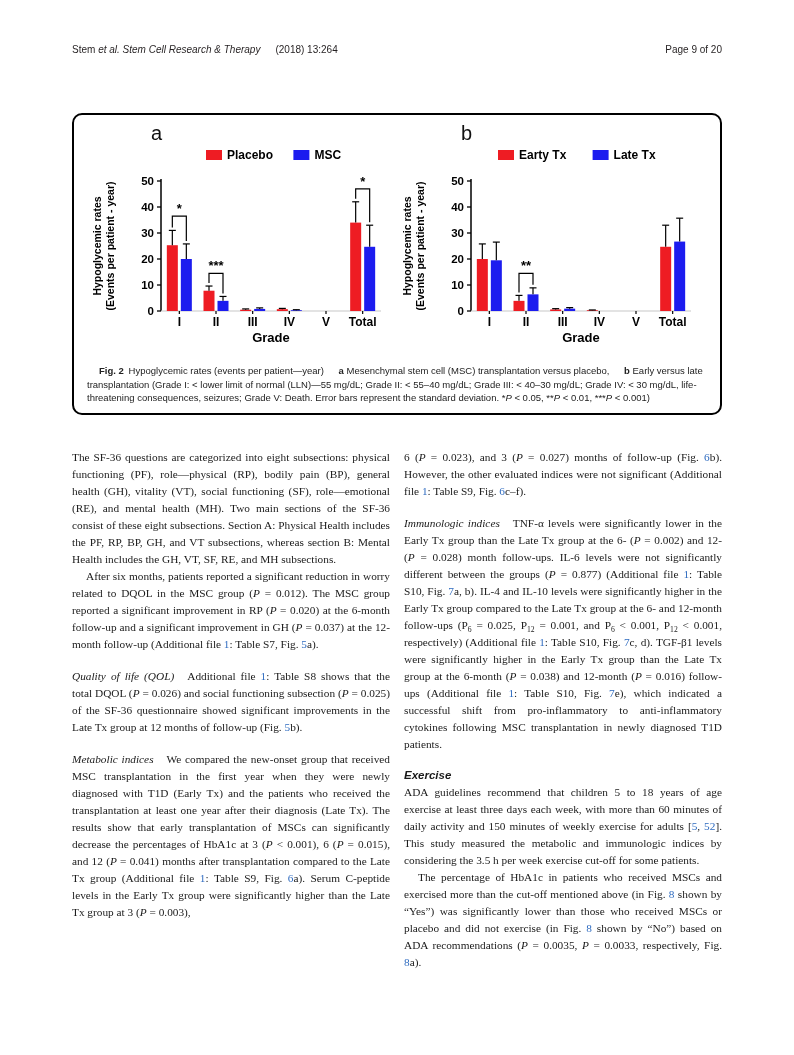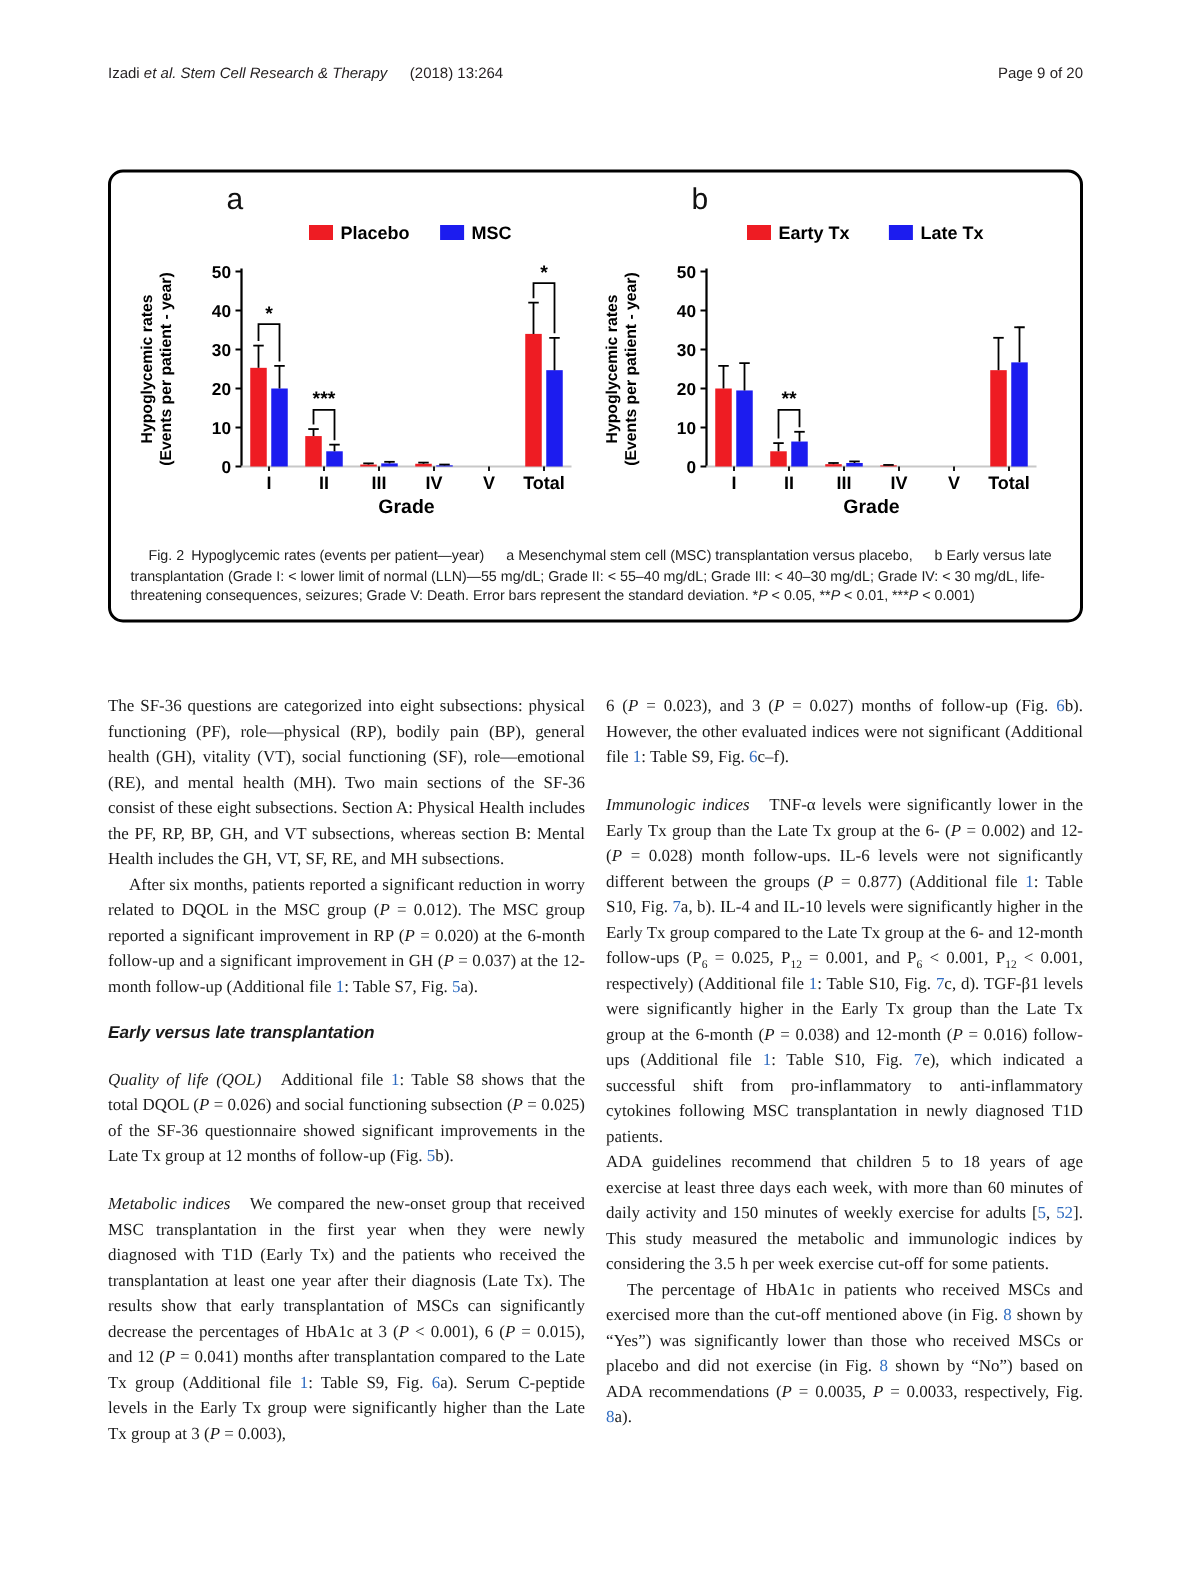--- a/index.html
+++ b/index.html
@@ -12,44 +12,44 @@
   .running-header .s-i{font-style:italic;}
 
   
   .figure-box{box-sizing:border-box;margin-top:58px;width:650px;border:2px solid #000;border-radius:10px;
     padding:6px 13px 8px 13px;background:#fff;}
   .charts-row{display:flex;}
   .chart-panel{width:312px;}
   .panel-label{font-family:"Liberation Sans",sans-serif;font-size:20px;color:#111;margin:2px 0 0 64px;line-height:20px;}
   .chart-svg{width:302px;height:auto;display:block;}
   .fig-caption{margin-top:5px;font-family:"Liberation Sans",sans-serif;font-size:9.5px;line-height:13.5px;color:#222;}
-  .fig-caption .s-b{font-weight:normal;padding-left:12px;}
+  .fig-caption .s-b{font-weight:bold;padding-left:12px;}
   .fig-caption .s-i{font-style:italic;}
 
   
-  .body-columns{display:flex;margin-top:48px;gap:14px;}
+  .body-columns{display:flex;margin-top:34px;gap:14px;}
   .col{width:318px;font-size:11.3px;line-height:17px;text-align:justify;}
   .para{margin:0;}
   .para.sp{margin-top:15px;font-family:Liberation Serif, serif;}
   .para.ind{text-indent:14px;}
   .runin{font-style:italic;margin-right:13px;}
   .subheading{font-family:"Liberation Sans",sans-serif;font-style:italic;font-weight:bold;
     font-size:11.5px;margin:15px 0 1px 0;line-height:15px;}
   .s-i{font-style:italic;text-align:center;}
   .s-b{font-weight:bold;}
   .s-l{color:#2e6bc0;}
   .s-sub{vertical-align:sub;font-size:68%;line-height:0;}
 </style>
 </head>
 <body>
 
 <div class="page">
 
   <div class="running-header">
-    <div><span>Izadi </span><span class="s-i">et al. Stem Cell Research &amp; Therapy</span><span>   (2018) 13:264</span></div>
+    <div><span>Stem </span><span class="s-i">et al. Stem Cell Research &amp; Therapy</span><span>   (2018) 13:264</span></div>
     <div>Page 9 of 20</div>
   </div>
 
   <div class="figure-box">
     <div class="charts-row">
       <div class="chart-panel">
         <div class="panel-label">a</div>
         <svg class="chart-svg" id="chart-0" viewBox="0 0 302 216">
             <rect x="119" y="7" width="16" height="10" fill="#ee1c23"></rect>
             <text x="140" y="16" font-size="12" font-weight="bold" font-family="&quot;Liberation Sans&quot;, sans-serif" fill="#000">Placebo</text>
@@ -190,25 +190,25 @@
           </svg>
       </div>
     </div>
     <div class="fig-caption"><span class="s-b">Fig. 2</span><span> Hypoglycemic rates (events per patient—year) </span><span class="s-b">a</span><span> Mesenchymal stem cell (MSC) transplantation versus placebo, </span><span class="s-b">b</span><span> Early versus late transplantation (Grade I: &lt; lower limit of normal (LLN)—55 mg/dL; Grade II: &lt; 55–40 mg/dL; Grade III: &lt; 40–30 mg/dL; Grade IV: &lt; 30 mg/dL, life-threatening consequences, seizures; Grade V: Death. Error bars represent the standard deviation. *</span><span class="s-i">P</span><span> &lt; 0.05, **</span><span class="s-i">P</span><span> &lt; 0.01, ***</span><span class="s-i">P</span><span> &lt; 0.001)</span></div>
   </div>
 
   <div class="body-columns">
     <div class="col" id="col-left">
         <p class="para"><span>The SF-36 questions are categorized into eight subsections: physical functioning (PF), role—physical (RP), bodily pain (BP), general health (GH), vitality (VT), social functioning (SF), role—emotional (RE), and mental health (MH). Two main sections of the SF-36 consist of these eight subsections. Section A: Physical Health includes the PF, RP, BP, GH, and VT subsections, whereas section B: Mental Health includes the GH, VT, SF, RE, and MH subsections.</span></p>
         <p class="para ind"><span>After six months, patients reported a significant reduction in worry related to DQOL in the MSC group (</span><span class="s-i">P</span><span> = 0.012). The MSC group reported a significant improvement in RP (</span><span class="s-i">P</span><span> = 0.020) at the 6-month follow-up and a significant improvement in GH (</span><span class="s-i">P</span><span> = 0.037) at the 12-month follow-up (Additional file </span><span class="s-l">1</span><span>: Table S7, Fig. </span><span class="s-l">5</span><span>a).</span></p>
-        <h3 class="subheading">Early versus late transplantation</h3>
         <p class="para sp"><span class="runin">Quality of life (QOL)</span><span>Additional file </span><span class="s-l">1</span><span>: Table S8 shows that the total DQOL (</span><span class="s-i">P</span><span> = 0.026) and social functioning subsection (</span><span class="s-i">P</span><span> = 0.025) of the SF-36 questionnaire showed significant improvements in the Late Tx group at 12 months of follow-up (Fig. </span><span class="s-l">5</span><span>b).</span></p>
         <p class="para sp"><span class="runin">Metabolic indices</span><span>We compared the new-onset group that received MSC transplantation in the first year when they were newly diagnosed with T1D (Early Tx) and the patients who received the transplantation at least one year after their diagnosis (Late Tx). The results show that early transplantation of MSCs can significantly decrease the percentages of HbA1c at 3 (</span><span class="s-i">P</span><span> &lt; 0.001), 6 (</span><span class="s-i">P</span><span> = 0.015), and 12 (</span><span class="s-i">P</span><span> = 0.041) months after transplantation compared to the Late Tx group (Additional file </span><span class="s-l">1</span><span>: Table S9, Fig. </span><span class="s-l">6</span><span>a). Serum C-peptide levels in the Early Tx group were significantly higher than the Late Tx group at 3 (</span><span class="s-i">P</span><span> = 0.003),</span></p>
       </div>
     <div class="col" id="col-right">
         <p class="para"><span>6 (</span><span class="s-i">P</span><span> = 0.023), and 3 (</span><span class="s-i">P</span><span> = 0.027) months of follow-up (Fig. </span><span class="s-l">6</span><span>b). However, the other evaluated indices were not significant (Additional file </span><span class="s-l">1</span><span>: Table S9, Fig. </span><span class="s-l">6</span><span>c–f).</span></p>
         <p class="para sp"><span class="runin">Immunologic indices</span><span>TNF-α levels were significantly lower in the Early Tx group than the Late Tx group at the 6- (</span><span class="s-i">P</span><span> = 0.002) and 12- (</span><span class="s-i">P</span><span> = 0.028) month follow-ups. IL-6 levels were not significantly different between the groups (</span><span class="s-i">P</span><span> = 0.877) (Additional file </span><span class="s-l">1</span><span>: Table S10, Fig. </span><span class="s-l">7</span><span>a, b). IL-4 and IL-10 levels were significantly higher in the Early Tx group compared to the Late Tx group at the 6- and 12-month follow-ups (P</span><span class="s-sub">6</span><span> = 0.025, P</span><span class="s-sub">12</span><span> = 0.001, and P</span><span class="s-sub">6</span><span> &lt; 0.001, P</span><span class="s-sub">12</span><span> &lt; 0.001, respectively) (Additional file </span><span class="s-l">1</span><span>: Table S10, Fig. </span><span class="s-l">7</span><span>c, d). TGF-β1 levels were significantly higher in the Early Tx group than the Late Tx group at the 6-month (</span><span class="s-i">P</span><span> = 0.038) and 12-month (</span><span class="s-i">P</span><span> = 0.016) follow-ups (Additional file </span><span class="s-l">1</span><span>: Table S10, Fig. </span><span class="s-l">7</span><span>e), which indicated a successful shift from pro-inflammatory to anti-inflammatory cytokines following MSC transplantation in newly diagnosed T1D patients.</span></p>
+        <h3 class="subheading">Exercise</h3>
         <p class="para"><span>ADA guidelines recommend that children 5 to 18 years of age exercise at least three days each week, with more than 60 minutes of daily activity and 150 minutes of weekly exercise for adults [</span><span class="s-l">5</span><span>, </span><span class="s-l">52</span><span>]. This study measured the metabolic and immunologic indices by considering the 3.5 h per week exercise cut-off for some patients.</span></p>
         <p class="para ind"><span>The percentage of HbA1c in patients who received MSCs and exercised more than the cut-off mentioned above (in Fig. </span><span class="s-l">8</span><span> shown by “Yes”) was significantly lower than those who received MSCs or placebo and did not exercise (in Fig. </span><span class="s-l">8</span><span> shown by “No”) based on ADA recommendations (</span><span class="s-i">P</span><span> = 0.0035, </span><span class="s-i">P</span><span> = 0.0033, respectively, Fig. </span><span class="s-l">8</span><span>a).</span></p>
       </div>
   </div>
 
 </div>
 
 </body></html>

